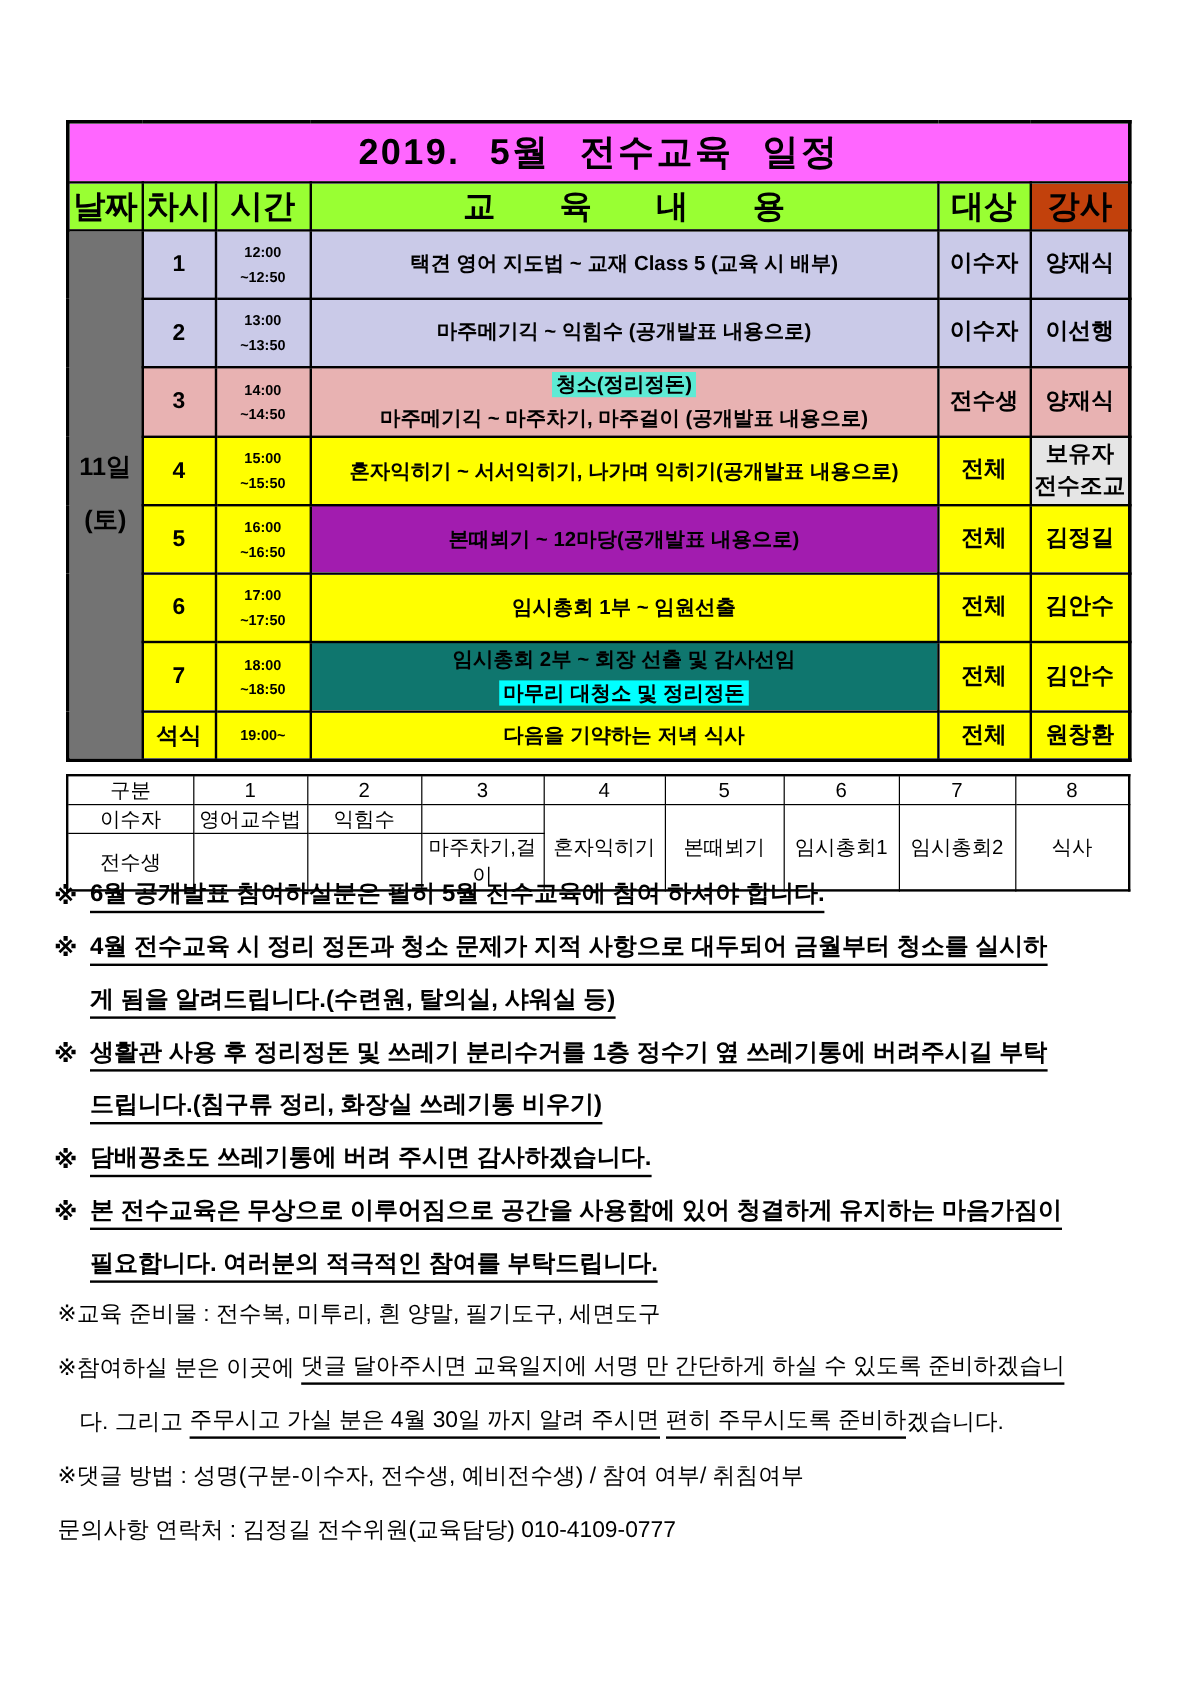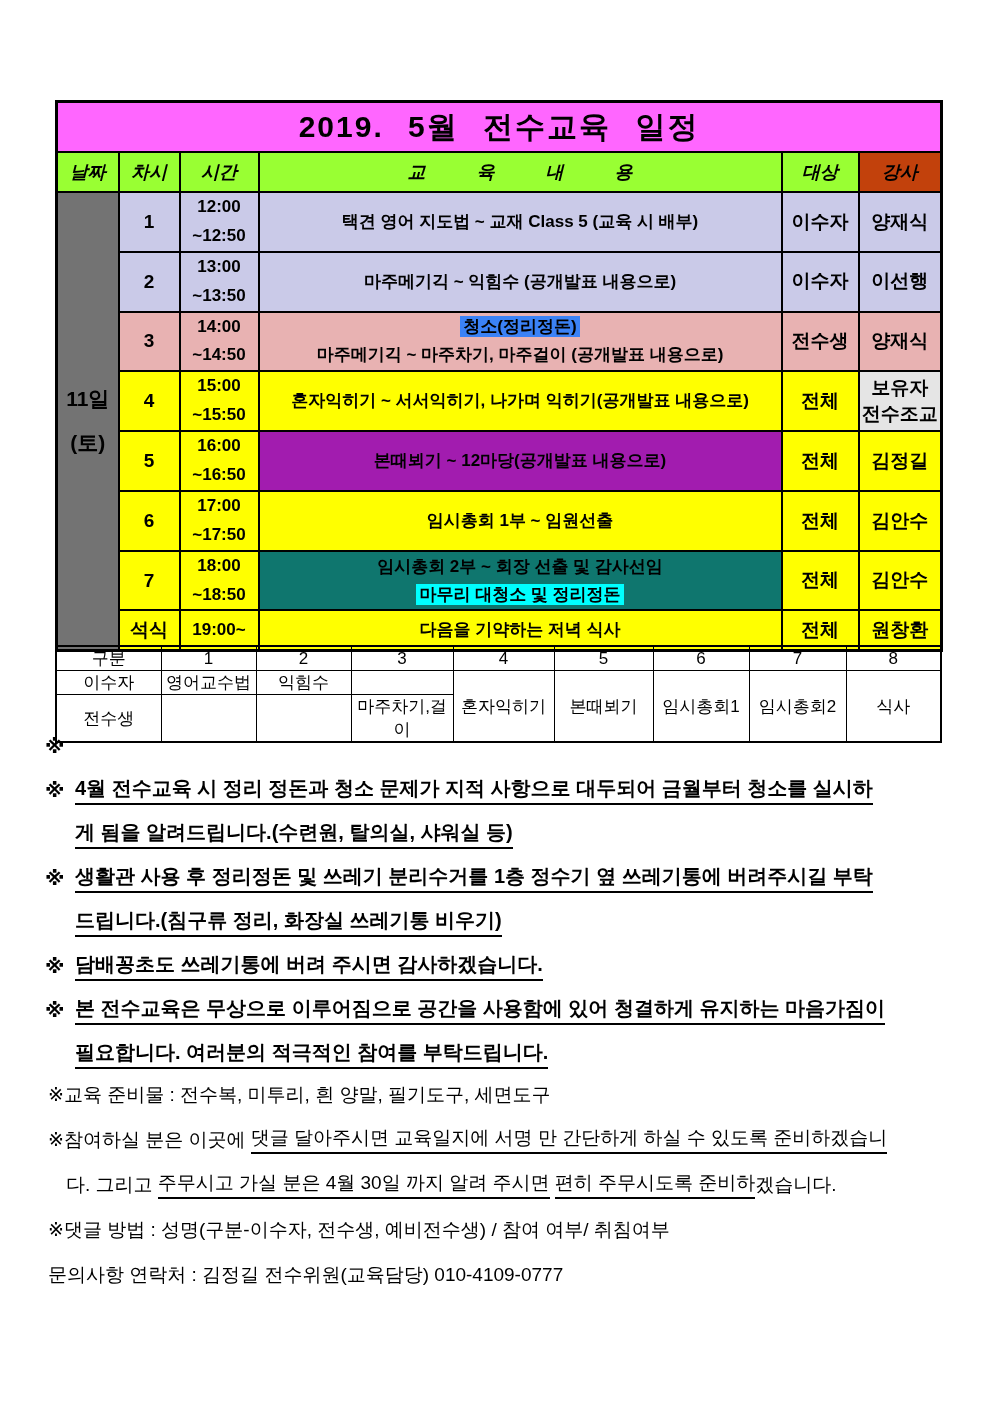--- a/index.html
+++ b/index.html
@@ -5,25 +5,25 @@
   html,body{margin:0;padding:0;background:#ffffff;}
   .page{position:relative;width:992px;height:1403px;background:#ffffff;
         font-family:"Liberation Sans","DejaVu Sans",sans-serif;color:#000;overflow:hidden;}
 
   
   table.schedule{position:absolute;left:55px;top:100px;width:885px;
                  border-collapse:collapse;table-layout:fixed;border:3px solid #000;}
   table.schedule td{border:2px solid #000;text-align:center;vertical-align:middle;
                     font-weight:bold;padding:0;overflow:hidden;}
   td.title-cell{height:48px;font-size:30px;letter-spacing:2px;word-spacing:14px;}
-  tr.head td{height:38px;font-size:18px;font-style:italic;}
+  tr.head td{height:38px;font-size:27px;}
   td.hcontent{word-spacing:46px;}
   td.date-cell{font-size:21px;line-height:2.1;}
   td.period-cell{font-size:19px;}
-  td.time-cell{font-size:17px;line-height:1.7;}
+  td.time-cell{font-size:12px;line-height:1.7;}
   td.content-cell{text-align:left;padding-left:8px;font-size:17px;line-height:1.65;}
   td.target-cell,td.instructor-cell{font-size:19px;line-height:1.4;}
   span.hl{padding:1px 3px;}
 
   
   table.summary{position:absolute;left:55px;top:645px;width:885px;
                 border-collapse:collapse;table-layout:fixed;border:2px solid #000;
                 font-size:17px;}
   table.summary td{border:1px solid #000;height:22px;text-align:center;
                    vertical-align:middle;padding:0;font-weight:normal;}
@@ -98,21 +98,21 @@
             <div>이선행</div>
           </td>
         </tr>
         <tr style="height: 57px;">
           <td class="period-cell" style="background: rgb(232, 178, 178);">3</td>
           <td class="time-cell" style="background: rgb(232, 178, 178);">
             <div>14:00</div>
             <div>~14:50</div>
           </td>
           <td class="content-cell" style="background: rgb(232, 178, 178);">
-            <div><span class="hl" style="background: #3b82f6;">청소(정리정돈)</span></div>
+            <div><span class="hl" style="background: #5eead4;">청소(정리정돈)</span></div>
             <div><span>마주메기긱 ~ 마주차기, 마주걸이 (공개발표 내용으로)</span></div>
           </td>
           <td class="target-cell" style="background: rgb(232, 178, 178);">전수생</td>
           <td class="instructor-cell" style="background: rgb(232, 178, 178);">
             <div>양재식</div>
           </td>
         </tr>
         <tr style="height: 57px;">
           <td class="period-cell" style="background: rgb(255, 255, 0);">4</td>
           <td class="time-cell" style="background: rgb(255, 255, 0);">
@@ -225,21 +225,21 @@
         <tr>
           <td>전수생</td>
           <td></td>
           <td></td>
           <td>마주차기,걸이</td>
         </tr>
       </tbody>
   </table>
 
   <div class="notes" id="notes">
-      <div class="note-line"><span class="marker">※</span></div>
+      <div class="note-line"><span class="marker">※</span><span class="u">6월 공개발표 참여하실분은 필히 5월 전수교육에 참여 하셔야 합니다.</span></div>
       <div class="note-line"><span class="marker">※</span><span class="u">4월 전수교육 시 정리 정돈과 청소 문제가 지적 사항으로 대두되어 금월부터 청소를 실시하</span></div>
       <div class="note-line cont"><span class="u">게 됨을 알려드립니다.(수련원, 탈의실, 샤워실 등)</span></div>
       <div class="note-line"><span class="marker">※</span><span class="u">생활관 사용 후 정리정돈 및 쓰레기 분리수거를 1층 정수기 옆 쓰레기통에 버려주시길 부탁</span></div>
       <div class="note-line cont"><span class="u">드립니다.(침구류 정리, 화장실 쓰레기통 비우기)</span></div>
       <div class="note-line"><span class="marker">※</span><span class="u">담배꽁초도 쓰레기통에 버려 주시면 감사하겠습니다.</span></div>
       <div class="note-line"><span class="marker">※</span><span class="u">본 전수교육은 무상으로 이루어짐으로 공간을 사용함에 있어 청결하게 유지하는 마음가짐이</span></div>
       <div class="note-line cont"><span class="u">필요합니다. 여러분의 적극적인 참여를 부탁드립니다.</span></div>
     </div>
 
   <div class="footer" id="footer">

